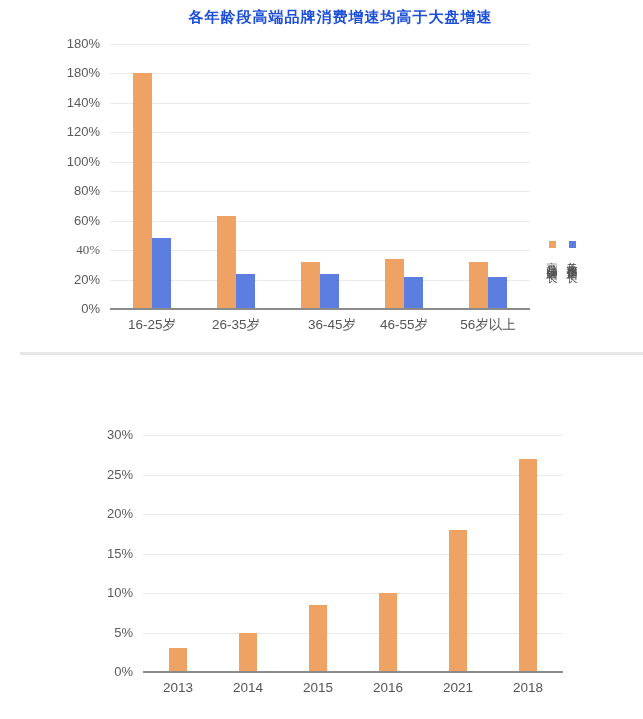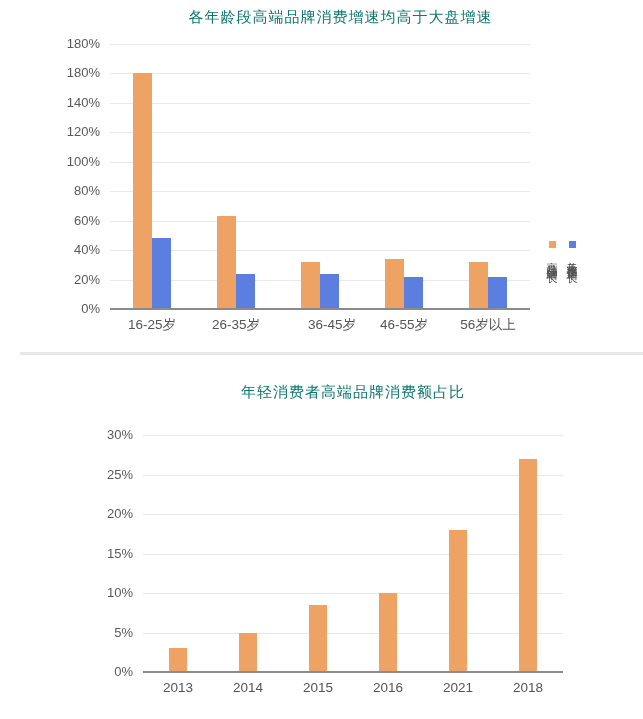--- a/index.html
+++ b/index.html
@@ -6,21 +6,21 @@
   body{
     width:643px;height:719px;position:relative;overflow:hidden;
     font-family:"Liberation Sans","DejaVu Sans",sans-serif;
   }
   .page{position:absolute;left:0;top:0;width:643px;height:719px;background:#ffffff;}
   .chart-section{position:absolute;left:0;width:643px;}
   #chart0{top:0;height:350px;}
   #chart1{top:356px;height:363px;}
   .chart-title{
     position:absolute;text-align:center;
-    font-size:15px;font-weight:400;color:#0f766e;letter-spacing:1px;
+    font-size:15px;font-weight:700;color:#1d4ed8;letter-spacing:1px;
   }
   .t0{top:8px;left:38px;right:0;}
   .t1{top:27px;left:63px;right:0;}
   .divider{position:absolute;top:352px;left:20px;width:623px;height:3px;background:#e7e7e7;}
   .gridline{position:absolute;height:1px;background:#eaeaea;z-index:1;}
   .baseline{position:absolute;height:2px;background:#8b8b8b;z-index:3;}
   .ytick{
     position:absolute;font-size:13px;color:#5a5a5a;
     text-align:right;line-height:18px;z-index:1;
   }
@@ -52,21 +52,21 @@
       <div class="ytick" style="left: 48px; top: 93.8889px; width: 52px;">140%</div>
       <div class="gridline" style="left: 110px; top: 132.333px; width: 420px;"></div>
       <div class="ytick" style="left: 48px; top: 123.333px; width: 52px;">120%</div>
       <div class="gridline" style="left: 110px; top: 161.778px; width: 420px;"></div>
       <div class="ytick" style="left: 48px; top: 152.778px; width: 52px;">100%</div>
       <div class="gridline" style="left: 110px; top: 191.222px; width: 420px;"></div>
       <div class="ytick" style="left: 48px; top: 182.222px; width: 52px;">80%</div>
       <div class="gridline" style="left: 110px; top: 220.667px; width: 420px;"></div>
       <div class="ytick" style="left: 48px; top: 211.667px; width: 52px;">60%</div>
       <div class="gridline" style="left: 110px; top: 250.111px; width: 420px;"></div>
-      <div class="ytick" style="left: 48px; top: 241.111px; width: 52px;">40%</div>
+      <div class="ytick" style="left: 48px; top: 241.111px; width: 52px; font-family: Liberation Serif, serif;">40%</div>
       <div class="gridline" style="left: 110px; top: 279.556px; width: 420px;"></div>
       <div class="ytick" style="left: 48px; top: 270.556px; width: 52px;">20%</div>
       <div class="baseline" style="left: 110px; top: 308px; width: 420px;"></div>
       <div class="ytick" style="left: 48px; top: 300px; width: 52px;">0%</div>
       <div class="bar" style="left: 133px; top: 73.4444px; width: 19px; height: 235.556px; background: rgb(238, 163, 100);"></div>
       <div class="bar" style="left: 152px; top: 238.333px; width: 19px; height: 70.6667px; background: rgb(92, 126, 224);"></div>
       <div class="xtick" style="left: 107px; top: 316px; width: 90px;">16-25岁</div>
       <div class="bar" style="left: 217px; top: 216.25px; width: 19px; height: 92.75px; background: rgb(238, 163, 100);"></div>
       <div class="bar" style="left: 236px; top: 273.667px; width: 19px; height: 35.3333px; background: rgb(92, 126, 224);"></div>
       <div class="xtick" style="left: 191px; top: 316px; width: 90px;">26-35岁</div>
@@ -87,21 +87,20 @@
         <div class="legend-item">
           <div class="legend-marker" style="background: rgb(92, 126, 224);"></div>
           <div class="legend-label">美妆整体增长</div>
         </div>
       </div>
     </section>
 
   <div class="divider"></div>
 
   <section class="chart-section" id="chart1">
-    <div class="chart-title t1">年轻消费者高端品牌消费额占比</div>
   <div class="gridline" style="left: 143px; top: 79px; width: 420px;"></div>
       <div class="ytick" style="left: 81px; top: 70px; width: 52px;">30%</div>
       <div class="gridline" style="left: 143px; top: 118.5px; width: 420px;"></div>
       <div class="ytick" style="left: 81px; top: 109.5px; width: 52px;">25%</div>
       <div class="gridline" style="left: 143px; top: 158px; width: 420px;"></div>
       <div class="ytick" style="left: 81px; top: 149px; width: 52px;">20%</div>
       <div class="gridline" style="left: 143px; top: 197.5px; width: 420px;"></div>
       <div class="ytick" style="left: 81px; top: 188.5px; width: 52px; text-align: right;">15%</div>
       <div class="gridline" style="left: 143px; top: 237px; width: 420px;"></div>
       <div class="ytick" style="left: 81px; top: 228px; width: 52px;">10%</div>

